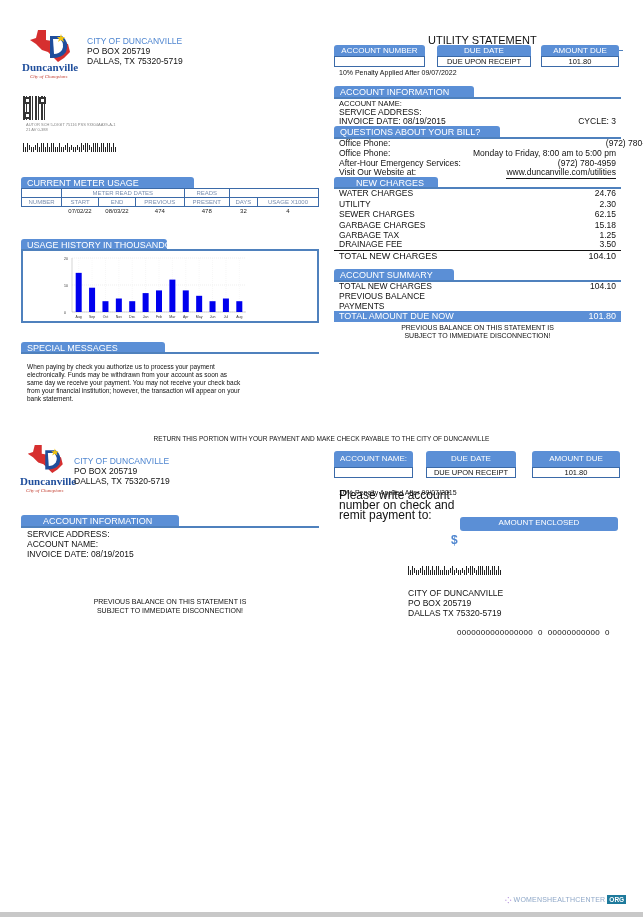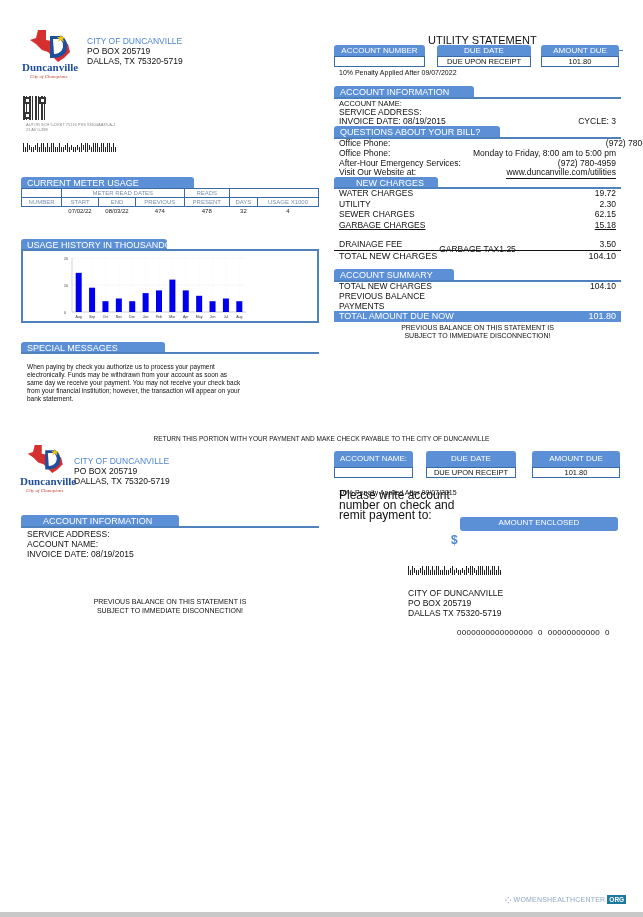--- a/index.html
+++ b/index.html
@@ -154,35 +154,35 @@
 <div class="row" style="left:339px; top:168px; width:277px;">
   <span>Visit Our Website at:</span>
   <span style="border-bottom:1px solid #111;">www.duncanville.com/utilities</span>
 </div>
 
 <div class="tab" style="left:334px; top:177px; width:104px; padding-left:22px;">NEW CHARGES</div>
 <div class="rule" style="left:334px; top:187px; width:287px;"></div>
 <div id="charges-list">
   <div class="row" style="left:339px; top:189px; width:277px;">
       <span>WATER CHARGES</span>
-      <span>19.72</span>
+      <span>24.76</span>
     </div>
   <div class="row" style="left:339px; top:200px; width:277px;">
       <span>UTILITY</span>
       <span>2.30</span>
     </div>
   <div class="row" style="left:339px; top:210px; width:277px;">
       <span>SEWER CHARGES</span>
       <span>62.15</span>
     </div>
-  <div class="row" style="left:339px; top:221px; width:277px;text-decoration:underline;">
+  <div class="row" style="left:339px; top:221px; width:277px;">
       <span>GARBAGE CHARGES</span>
       <span>15.18</span>
     </div>
-  <div class="row" style="left:339px; top:245px; width:277px;justify-content:center;">
+  <div class="row" style="left:339px; top:231px; width:277px;">
       <span>GARBAGE TAX</span>
       <span>1.25</span>
     </div>
   <div class="row" style="left:339px; top:240px; width:277px;">
       <span>DRAINAGE FEE</span>
       <span>3.50</span>
     </div>
 </div>
 <div class="abs" style="left:334px; top:250px; width:287px; height:1px; background:#111;"></div>
 <div class="row" style="left:339px; top:252px; width:277px; font-size:9px;">

